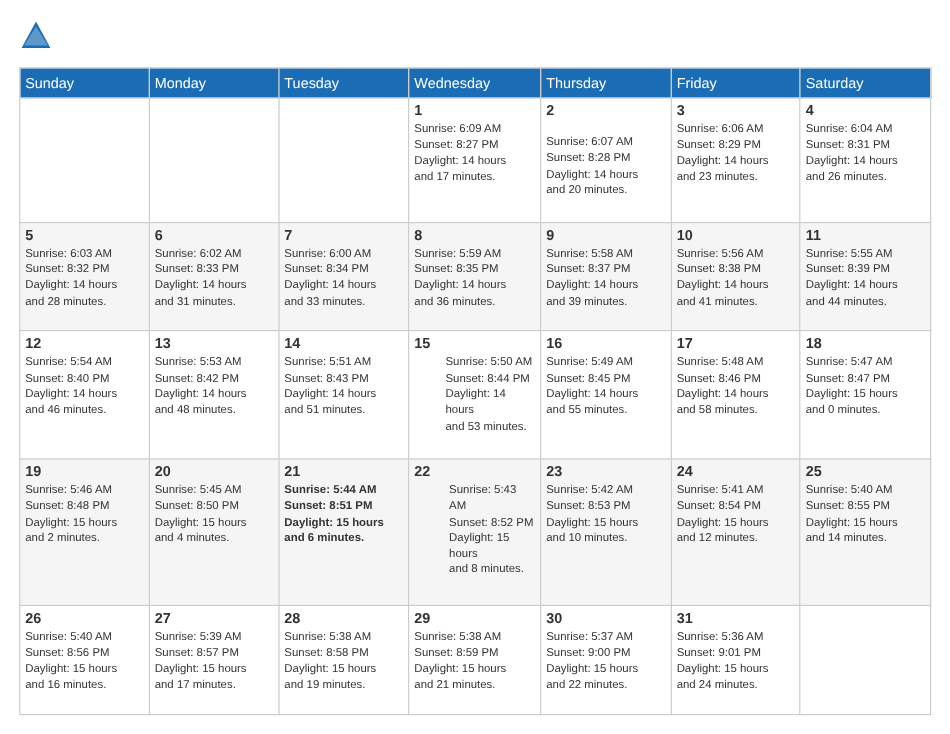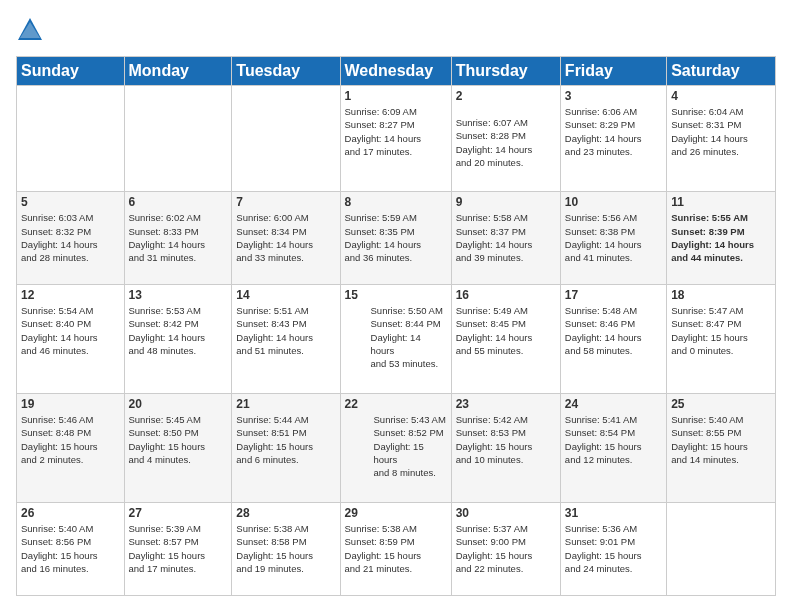--- a/index.html
+++ b/index.html
@@ -53,22 +53,22 @@
       color: #555;
     }
     .calendar {
       width: 100%;
       border-collapse: collapse;
       flex: 1;
     }
     .calendar th {
       background: #1a6db5;
       color: #fff;
-      font-size: 16px;
-      font-weight: bold;
+      font-size: 12px;
+      font-weight: normal;
       padding: 5px 4px;
       text-align: left;
       border: 1px solid #ccc;
     }
     .calendar td {
       border: 1px solid #ccc;
       vertical-align: top;
       padding: 3px 4px;
       width: 113px;
       background: #fff;
@@ -196,21 +196,21 @@
           </td>
           <td>
             <div class="day-num">10</div>
             <div class="day-info" style="white-space: pre-line;">Sunrise: 5:56 AM
 Sunset: 8:38 PM
 Daylight: 14 hours
 and 41 minutes.</div>
           </td>
           <td>
             <div class="day-num">11</div>
-            <div class="day-info" style="white-space: pre-line; font-weight: bold;">Sunrise: 5:55 AM
+            <div class="day-info" style="white-space: pre-line;">Sunrise: 5:55 AM
 Sunset: 8:39 PM
 Daylight: 14 hours
 and 44 minutes.</div>
           </td>
         </tr>
         <tr>
           <td>
             <div class="day-num">12</div>
             <div class="day-info" style="white-space: pre-line;">Sunrise: 5:54 AM
 Sunset: 8:40 PM
@@ -270,21 +270,21 @@
           </td>
           <td>
             <div class="day-num">20</div>
             <div class="day-info" style="white-space: pre-line;">Sunrise: 5:45 AM
 Sunset: 8:50 PM
 Daylight: 15 hours
 and 4 minutes.</div>
           </td>
           <td>
             <div class="day-num">21</div>
-            <div class="day-info" style="white-space: pre-line;">Sunrise: 5:44 AM
+            <div class="day-info" style="white-space: pre-line; font-weight: bold;">Sunrise: 5:44 AM
 Sunset: 8:51 PM
 Daylight: 15 hours
 and 6 minutes.</div>
           </td>
           <td>
             <div class="day-num">22</div>
             <div class="day-info" style="white-space: pre-line; margin-left: 29px;">Sunrise: 5:43 AM
 Sunset: 8:52 PM
 Daylight: 15 hours
 and 8 minutes.</div>

